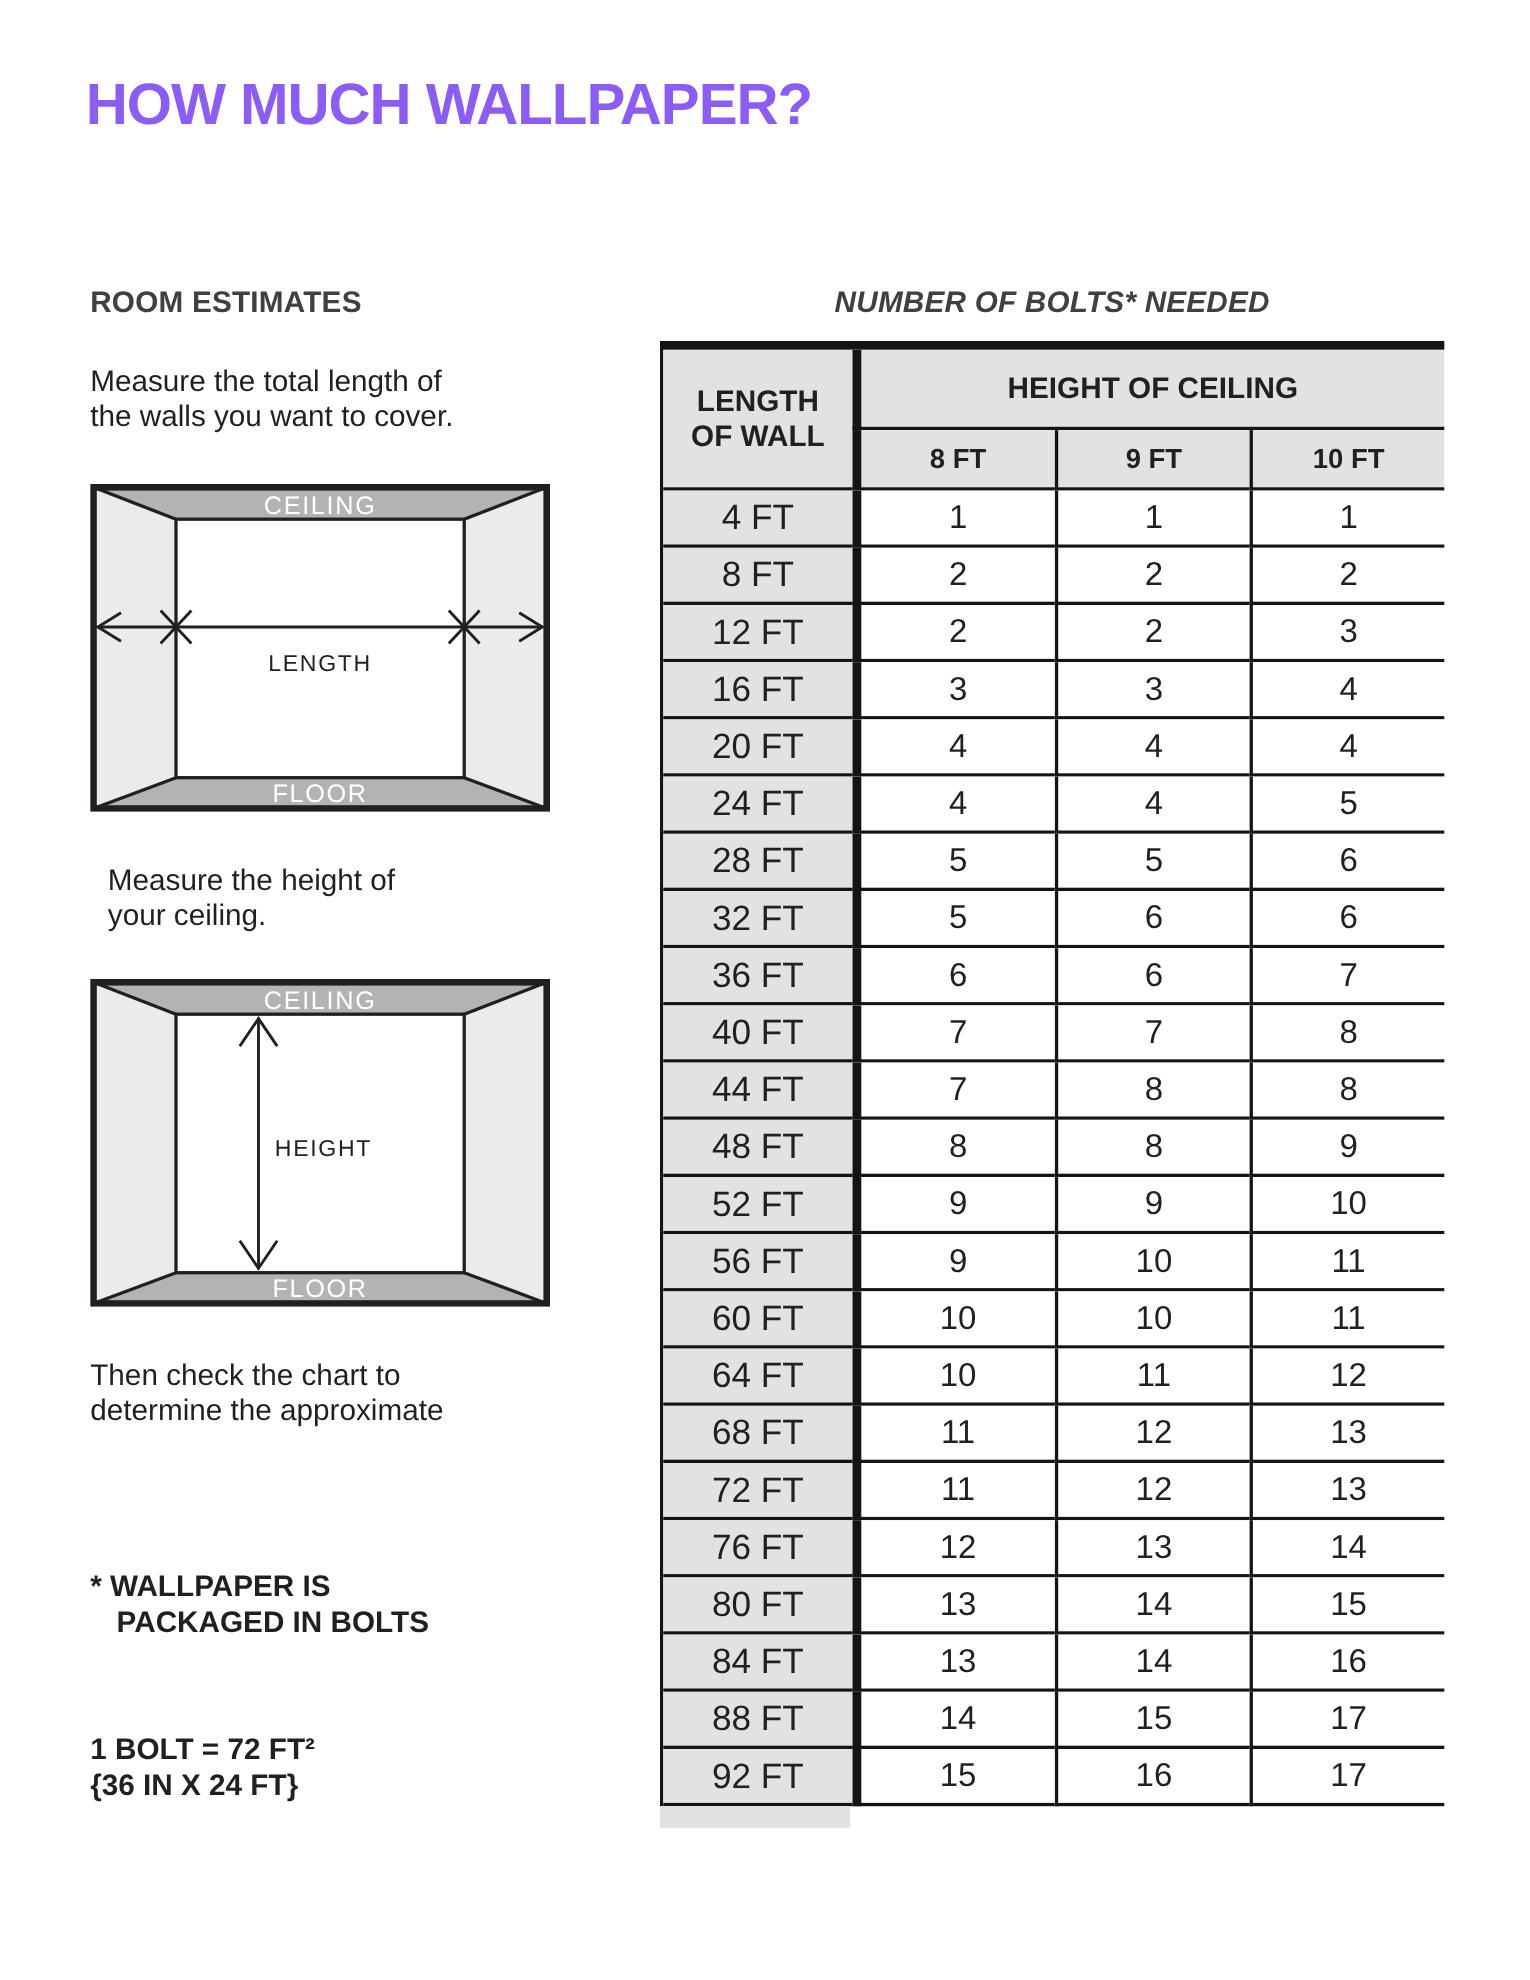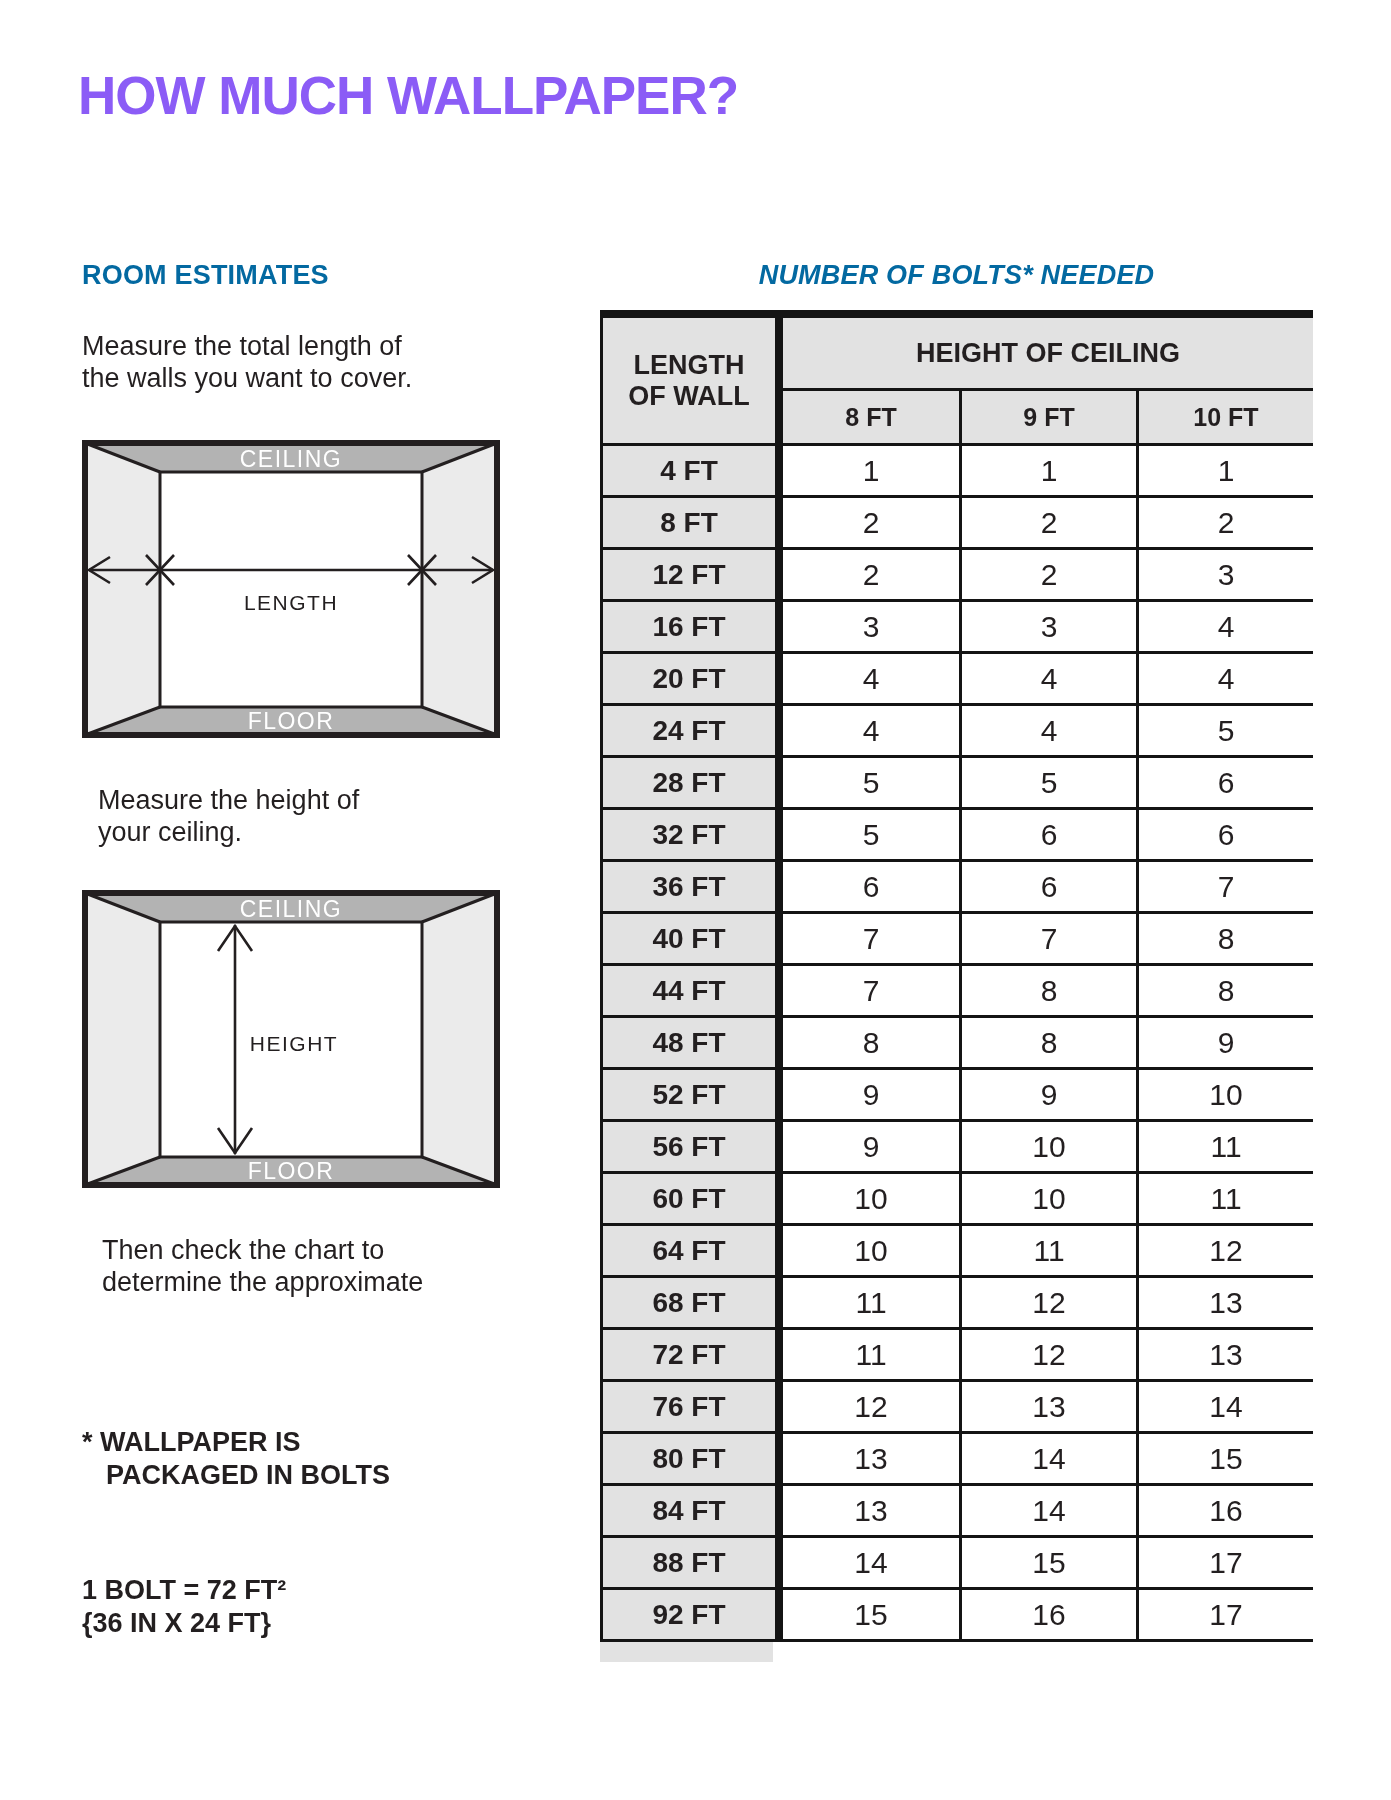--- a/index.html
+++ b/index.html
@@ -5,41 +5,41 @@
   html,body{margin:0;padding:0;}
   body{
     width:1391px;height:1800px;background:#ffffff;position:relative;overflow:hidden;
     font-family:"Liberation Sans","DejaVu Sans",sans-serif;color:#231f20;
   }
   .abs{position:absolute;}
   #page-title{
     left:78px;top:68px;margin:0;font-size:53px;font-weight:bold;
     letter-spacing:-1px;color:#8b5cf6;line-height:1.05;white-space:nowrap;
   }
-  .sec-head{font-size:27px;font-weight:bold;color:#0369a1;letter-spacing:0.2px;white-space:nowrap;margin:0;}
+  .sec-head{font-size:27px;font-weight:bold;color:#404040;letter-spacing:0.2px;white-space:nowrap;margin:0;}
   #room-head{left:82px;top:260px;}
   #table-head{left:600px;top:260px;width:713px;text-align:center;font-style:italic;}
   .para{font-size:27px;line-height:32px;}
   #para1{left:82px;top:330px;}
   #para2{left:98px;top:784px;}
-  #para3{left:82px;top:1234px;margin-left:20px;}
+  #para3{left:82px;top:1234px;}
   #footnote{left:82px;top:1426px;font-size:27px;line-height:33px;font-weight:bold;}
   #footnote .indent{padding-left:24px;}
   #boltnote{left:82px;top:1574px;font-size:27px;line-height:33px;font-weight:bold;}
   svg.diagram{left:82px;width:418px;height:298px;}
   #diagram1{top:440px;}
   #diagram2{top:890px;}
   #bolts-table{
     left:600px;top:310px;width:713px;height:1332px;box-sizing:border-box;
     border-top:8px solid #141414;border-left:3px solid #141414;background:#ffffff;
     display:grid;grid-template-columns:172px 184px 177px 177px;
     grid-template-rows:73px 55px;grid-auto-rows:52px;grid-auto-flow:row;
   }
   .cell{display:flex;align-items:center;justify-content:center;box-sizing:border-box;border-bottom:3px solid #141414;}
-  .lbl{background:#e2e2e2;font-weight:bold;font-size:28px;}
+  .lbl{background:#e2e2e2;font-weight:normal;font-size:32px;}
   .num{background:#ffffff;font-size:30px;}
   .c2{border-left:8px solid #141414;}
   .c3,.c4{border-left:3px solid #141414;}
   .label-head{grid-row:1/3;grid-column:1;background:#e2e2e2;font-weight:bold;font-size:27px;line-height:31px;flex-direction:column;text-align:center;}
   .hoc{grid-row:1;grid-column:2/5;background:#e2e2e2;font-weight:bold;font-size:27px;}
   .sub{grid-row:2;background:#e2e2e2;font-weight:bold;font-size:25px;}
   .sub.col2{grid-column:2;}
   .sub.col3{grid-column:3;}
   .sub.col4{grid-column:4;}
   #strip{left:600px;top:1642px;width:173px;height:20px;background:#e2e2e2;}

